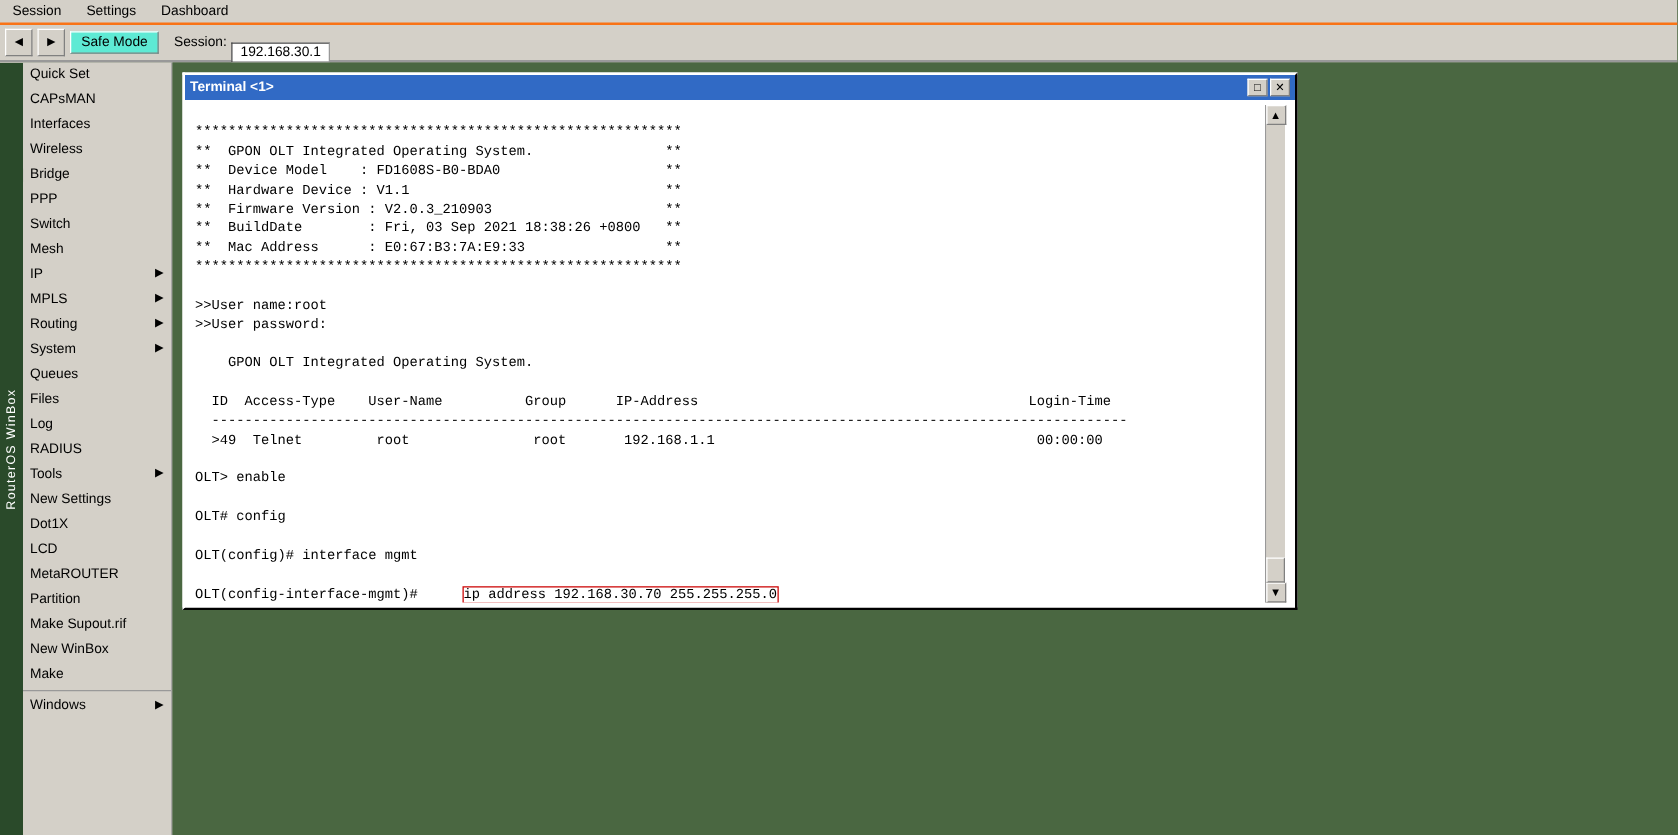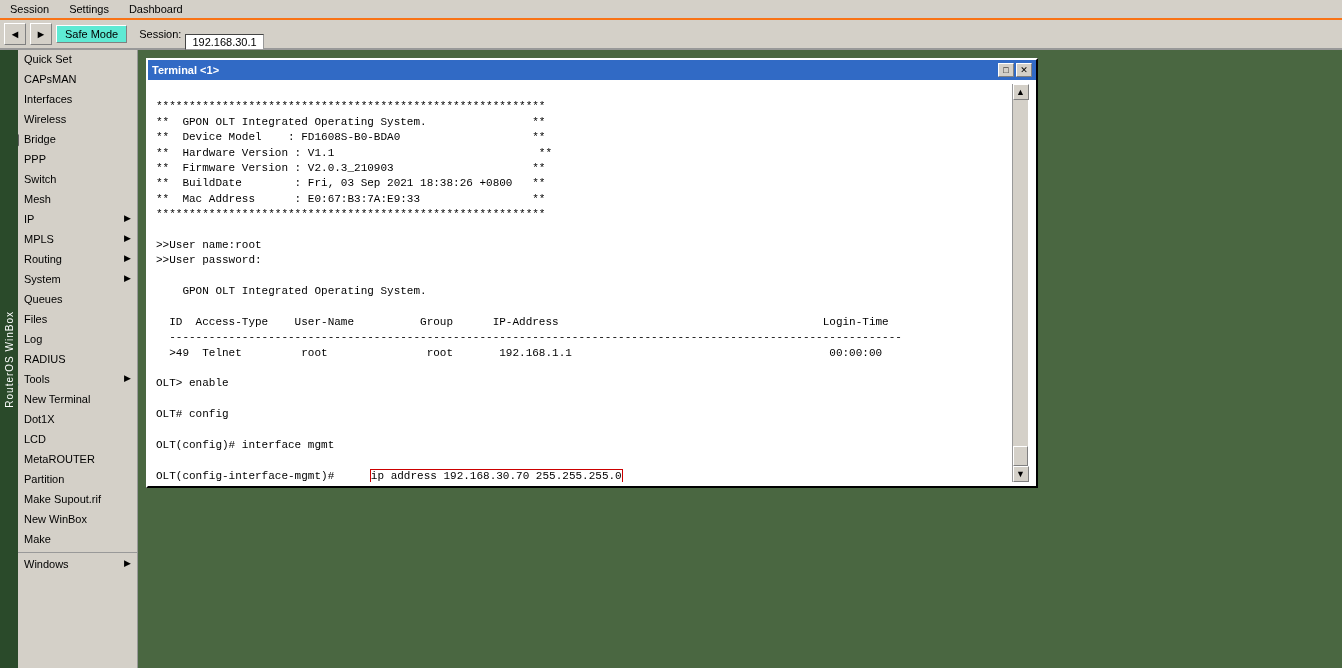--- a/index.html
+++ b/index.html
@@ -343,21 +343,21 @@
       <span class="icon" style="color:#666">◉</span>
       <span>RADIUS</span>
     </div>
     <div class="sidebar-item">
       <span class="icon" style="color:#cc6600">🔧</span>
       <span>Tools</span>
       <span class="arrow">▶</span>
     </div>
     <div class="sidebar-item">
       <span class="icon" style="color:#000">▪</span>
-      <span>New Terminal</span>
+      <span>New Settings</span>
     </div>
     <div class="sidebar-item">
       <span class="icon" style="color:#006600">●</span>
       <span>Dot1X</span>
     </div>
     <div class="sidebar-item">
       <span class="icon" style="color:#006600">▭</span>
       <span>LCD</span>
     </div>
     <div class="sidebar-item">
@@ -402,21 +402,21 @@
           <div class="terminal-ctrl-btn">□</div>
           <div class="terminal-ctrl-btn">✕</div>
         </div>
       </div>
 
       <div class="terminal-body">
         <div class="terminal-content">
 <span>***********************************************************</span>
 <span>**  GPON OLT Integrated Operating System.                **</span>
 <span>**  Device Model    : FD1608S-B0-BDA0                    **</span>
-<span>**  Hardware Version : V1.1                               **</span>
+<span>**  Hardware Device : V1.1                               **</span>
 <span>**  Firmware Version : V2.0.3_210903                     **</span>
 <span>**  BuildDate        : Fri, 03 Sep 2021 18:38:26 +0800   **</span>
 <span>**  Mac Address      : E0:67:B3:7A:E9:33                 **</span>
 <span>***********************************************************</span>
 
 <span>&gt;&gt;User name:root</span>
 <span>&gt;&gt;User password:</span>
 
 <span>    GPON OLT Integrated Operating System.</span>
 

